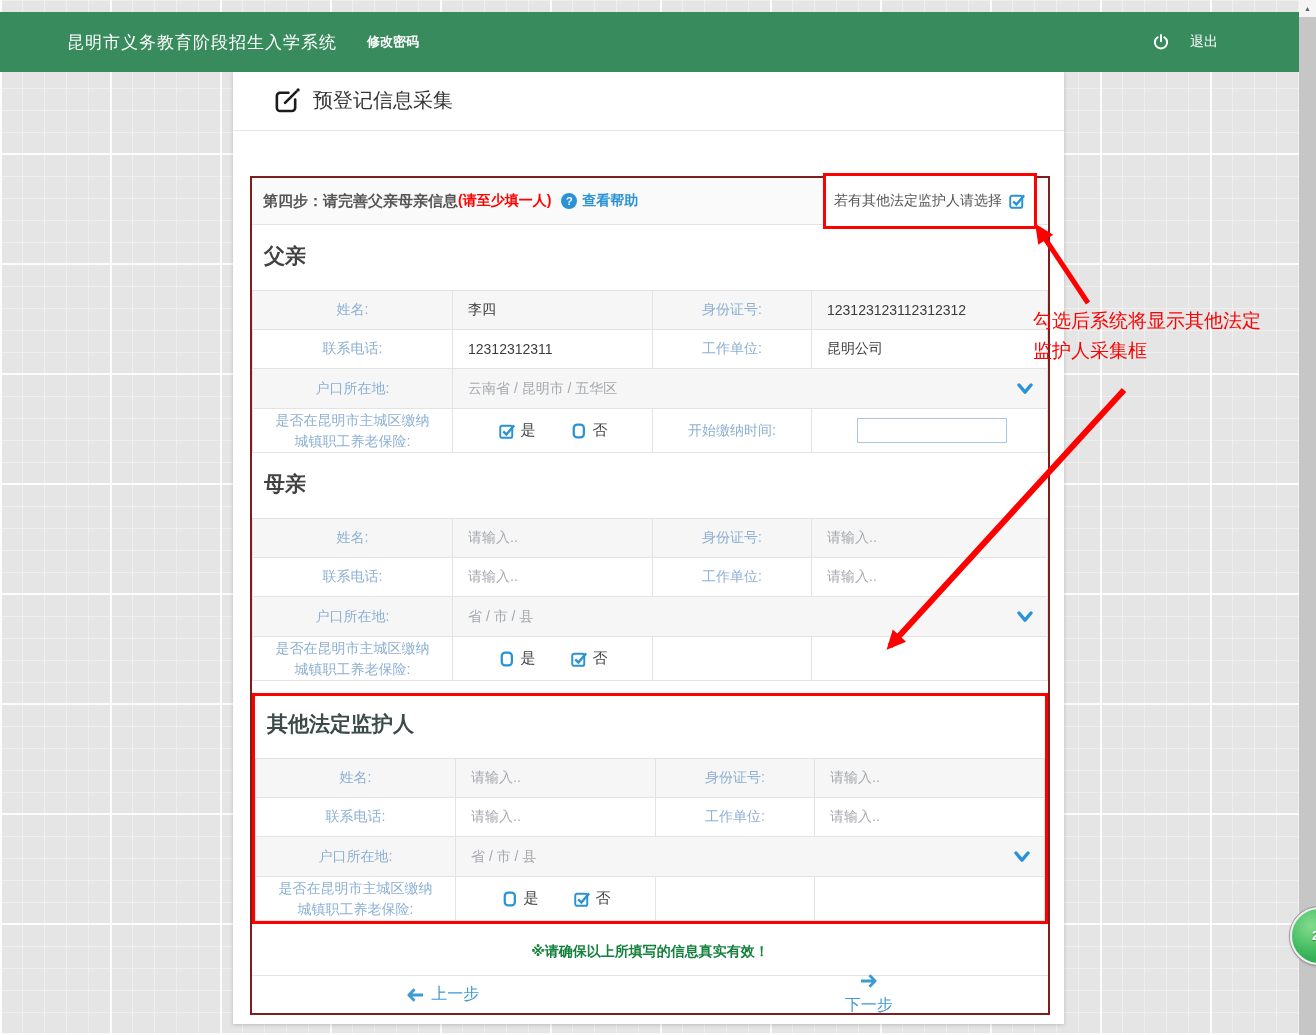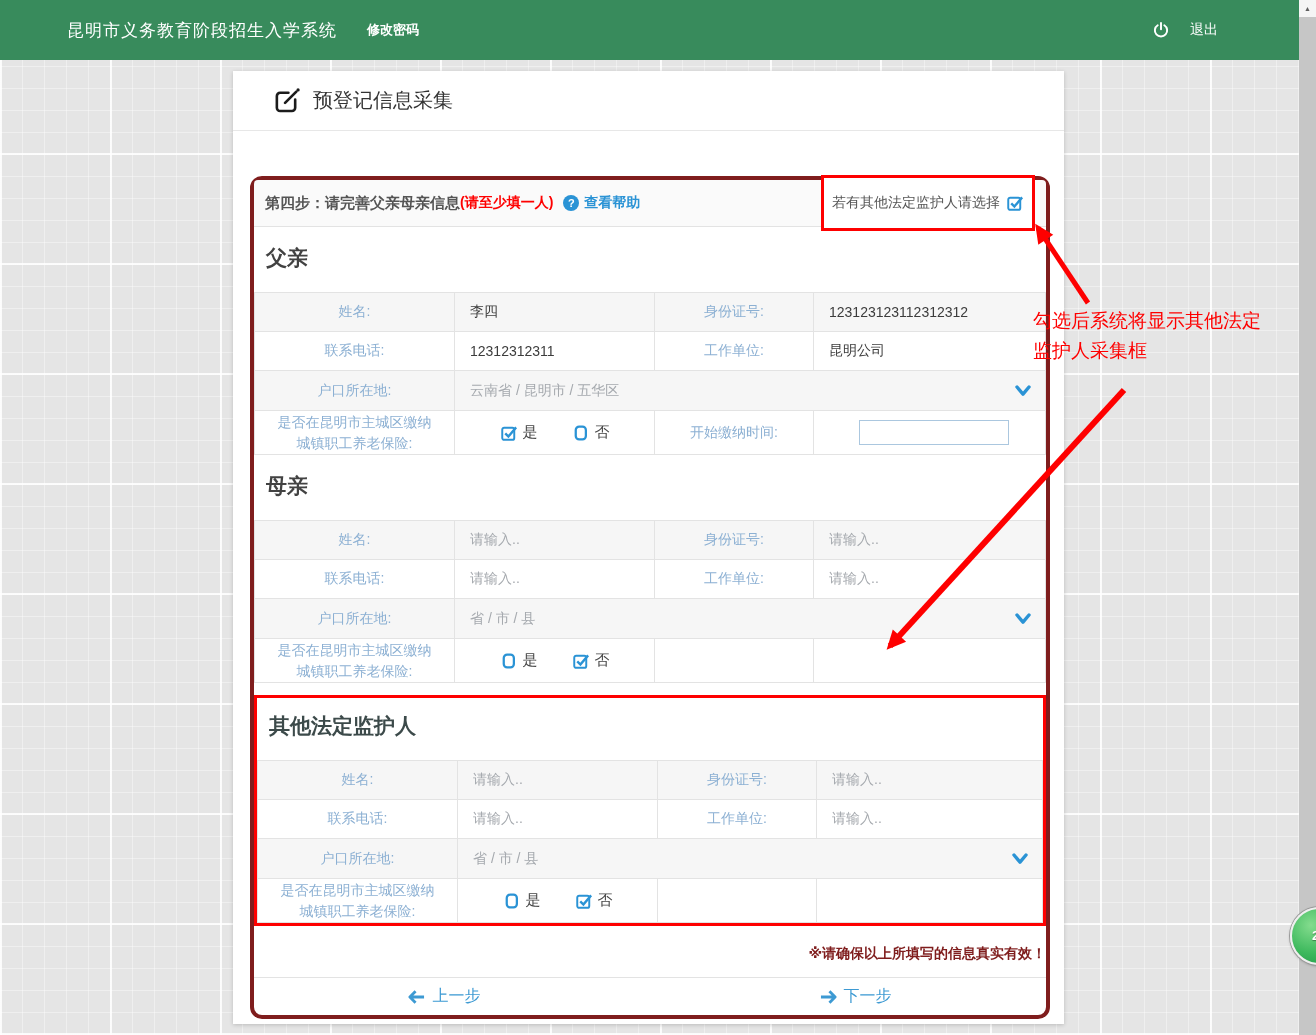--- a/index.html
+++ b/index.html
@@ -10,39 +10,39 @@
     font-family: "Liberation Sans", "DejaVu Sans", sans-serif;
     background-color:#e5e5e5;
     background-image:
       repeating-linear-gradient(0deg, rgba(255,255,255,.85) 0 2px, transparent 2px 110px),
       repeating-linear-gradient(90deg, rgba(255,255,255,.85) 0 2px, transparent 2px 110px),
       repeating-linear-gradient(0deg, rgba(255,255,255,.4) 0 1px, transparent 1px 22px),
       repeating-linear-gradient(90deg, rgba(255,255,255,.4) 0 1px, transparent 1px 22px);
   }
   
   .topbar {
-    position:absolute; left:0; top:0; width:1316px; height:60px;
+    position:absolute; left:0; top:12px; width:1316px; height:60px;
     background:#388b5c; display:flex; align-items:center; z-index:5;
   }
   .topbar .brand { color:#fff; font-size:17px; margin-left:67px; letter-spacing:1px; }
   .topbar .pwd { color:#fff; font-size:13px; font-weight:bold; margin-left:30px; cursor:pointer; }
   .topbar .right { margin-left:auto; margin-right:98px; display:flex; align-items:center; gap:20px; color:#fff; font-size:14px; cursor:pointer; }
   
   .card {
     position:absolute; left:233px; top:71px; width:831px; height:953px;
     background:#fff; box-shadow:0 1px 4px rgba(0,0,0,.18); z-index:2;
   }
   .card-title {
     height:60px; border-bottom:1px solid #e7e7e7;
     display:flex; align-items:center; gap:13px; padding-left:40px;
     font-size:20px; color:#333;
   }
   .panel {
     margin:45px 15px 0 17px; width:800px;
-    border:4px solid #7f1d1d; border-radius:12px; background:#fff;
+    border:2px solid #7f1d1d; border-radius:0; background:#fff;
   }
   .panel-heading {
     background:#fafafa; border-bottom:1px solid #e3e3e3;
     border-radius:4px 4px 0 0;
     height:47px; display:flex; align-items:center; padding:0 11px;
   }
   .step-title { font-size:15px; font-weight:bold; color:#555; }
   .step-note  { font-size:14px; font-weight:bold; color:#fe0000; }
   .help-q {
     display:inline-flex; width:16px; height:16px; border-radius:50%;
@@ -69,28 +69,28 @@
   .res-cell .chev { margin-left:auto; margin-right:14px; display:flex; }
   td.lbl2 { text-align:center; color:#8cb0d3; font-size:13px; line-height:1.45; }
   .chk-cell { display:flex; align-items:center; justify-content:center; gap:34px; }
   .chk { display:flex; align-items:center; gap:5px; color:#444; font-size:15px; cursor:pointer; }
   .pay-input {
     width:150px; height:25px; border:1px solid #abc7df; background:#fff;
     margin-left:45px; display:block;
   }
   .guardian-wrap { border:3px solid #fe0000; margin-top:12px; }
   .guardian-wrap .sec-title { padding-top:14px; color:#3c4a4a; }
-  .notice { text-align:right; color:#7f1d1d; font-weight:bold; font-size:14px; margin:19px 0 14px; }
+  .notice { text-align:center; color:#15803d; font-weight:bold; font-size:14px; margin:19px 0 14px; }
   .panel-footer {
     border-top:1px solid #e3e3e3; height:38px;
     display:flex; align-items:center; border-radius:0 0 4px 4px;
   }
   .nav-btn { display:flex; align-items:center; gap:7px; color:#3d9ad3; font-size:16px; cursor:pointer; }
   .nav-prev { margin-left:19.5%; }
-  .nav-next { margin-left:auto; margin-right:19.5%; }
+  .nav-next { margin-left:auto; margin-right:19.5%;flex-direction:column; }
   
   .tip {
     position:absolute; left:1033px; top:306px; z-index:6;
     color:#fe0000; font-size:19px; line-height:30px; white-space:nowrap;
   }
   .overlay { position:absolute; left:0; top:0; z-index:7; pointer-events:none; }
   
   .scrollbar { position:absolute; right:0; top:0; width:17px; height:1035px; background:#c6c6c6; z-index:8; }
   .scroll-up {
     height:17px; background:#f5f5f5; display:flex; align-items:center; justify-content:center;

